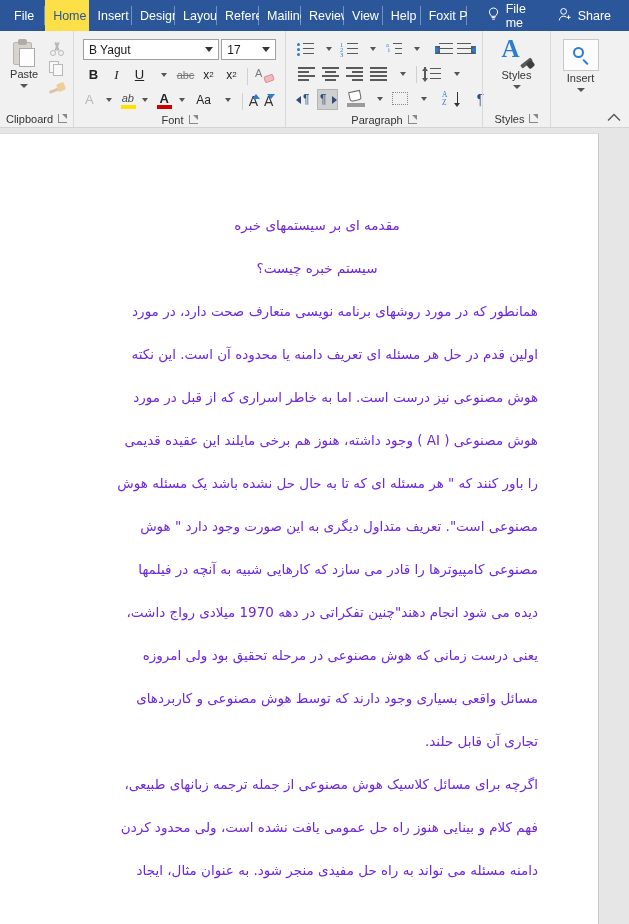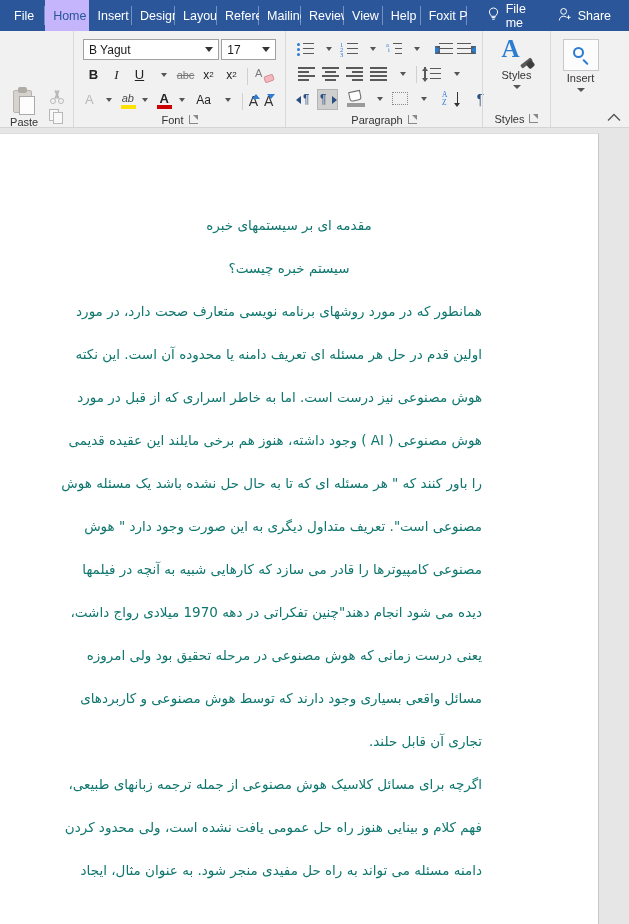--- a/index.html
+++ b/index.html
@@ -27,21 +27,21 @@
     overflow: hidden;
     position: relative;
   }
   .tab.sep::after {
     content: "";
     position: absolute; right: 0; top: 6px; bottom: 6px;
     width: 1px; background: rgba(255,255,255,0.35);
   }
   .tab.file { padding: 0 14px; }
   .tab.active {
-    background: #c4b5fd;
+    background: #fde047;
     color: #2b579a;
   }
   .tab.clip-insert { max-width: 44px; }
   .tab.clip-design { max-width: 43px; }
   .tab.clip-layout { max-width: 42px; }
   .tab.clip-ref    { max-width: 42px; }
   .tab.clip-mail   { max-width: 42px; }
   .tab.clip-review { max-width: 43px; }
   .tab.clip-foxit  { max-width: 46px; }
 
@@ -94,21 +94,21 @@
   }
   .launcher::after {
     content: "";
     position: absolute; right: 0; top: 0;
     width: 0; height: 0;
     border-left: 5px solid transparent;
     border-top: 5px solid #666;
   }
 
   
-  .g-clipboard { width: 73px; margin-top: 48px; }
+  .g-clipboard { width: 73px; }
   .clip-left {
     width: 44px;
     display: flex; flex-direction: column;
     align-items: center; justify-content: flex-start;
     padding-top: 3px;
   }
   .paste-icon {
     width: 26px; height: 28px;
     position: relative;
   }
@@ -328,24 +328,24 @@
     left: 0; top: 5px;
     width: 599px;
     height: 880px;
     background: #ffffff;
     border-right: 1px solid #c9c9c9;
     border-top: 1px solid #dcdcdc;
     border-bottom: 1px solid #c9c9c9;
   }
   .page-body {
     direction: rtl;
-    padding: 70px 116px 0 96px;
+    padding: 70px 60px 0 96px;
     font-family: "DejaVu Sans", "Liberation Sans", sans-serif;
     font-size: 13.5px;
-    color: #0f766e;
+    color: #6d28d9;
     line-height: 43px;
   }
   .p-title {
     text-align: center;
     margin: 0;
   }
   .p-title .ln { display:block; }
   .p-body {
     text-align: justify;
     margin-top: 0px;

